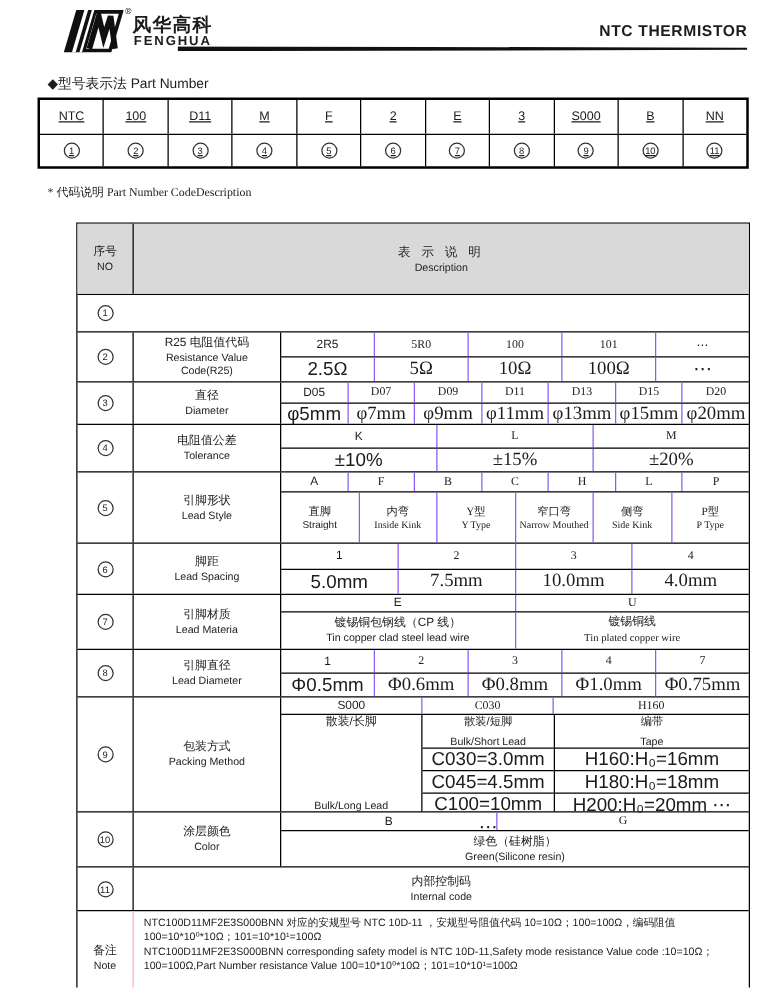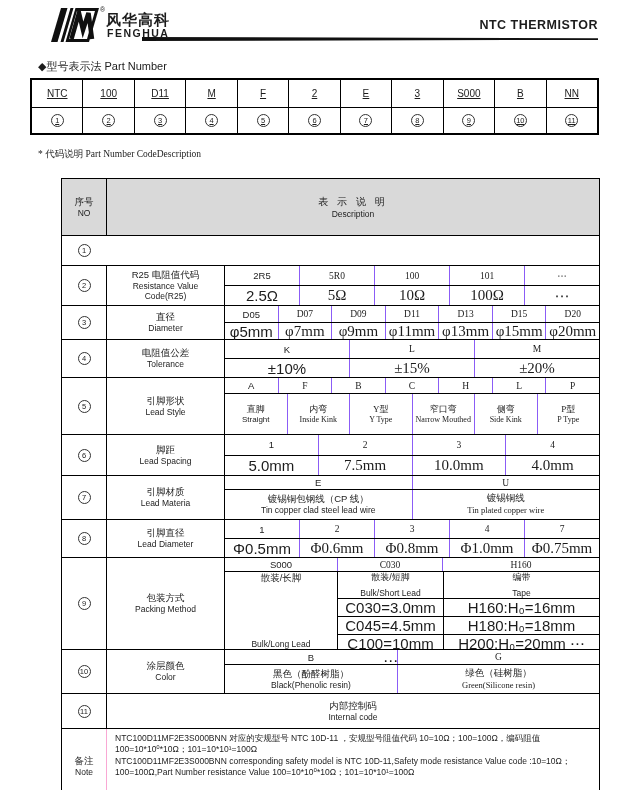--- a/index.html
+++ b/index.html
@@ -409,24 +409,20 @@
     <div class="cell cat-col">
       <span class="cn">涂层颜色</span>
       <span class="en">Color</span>
     </div>
     <div class="varea">
       <div class="srow" style="flex:0 0 14px">
         <div class="sc code" style="flex:0 0 172px">B</div>
         <div class="sc code" style="flex:1">G</div>
       </div>
       <div class="srow" style="flex:1">
-        <div class="sc" style="flex:0 0 172px">
-            <span class="cn">黑色（酚醛树脂）</span>
-            <span class="en">Black(Phenolic resin)</span>
-          </div>
         <div class="sc" style="flex:1">
             <span class="cn">绿色（硅树脂）</span>
             <span class="en">Green(Silicone resin)</span>
           </div>
       </div>
     </div>
   </div>
 
   <div class="mrow" style="height:35px">
     <div class="cell no-col">

